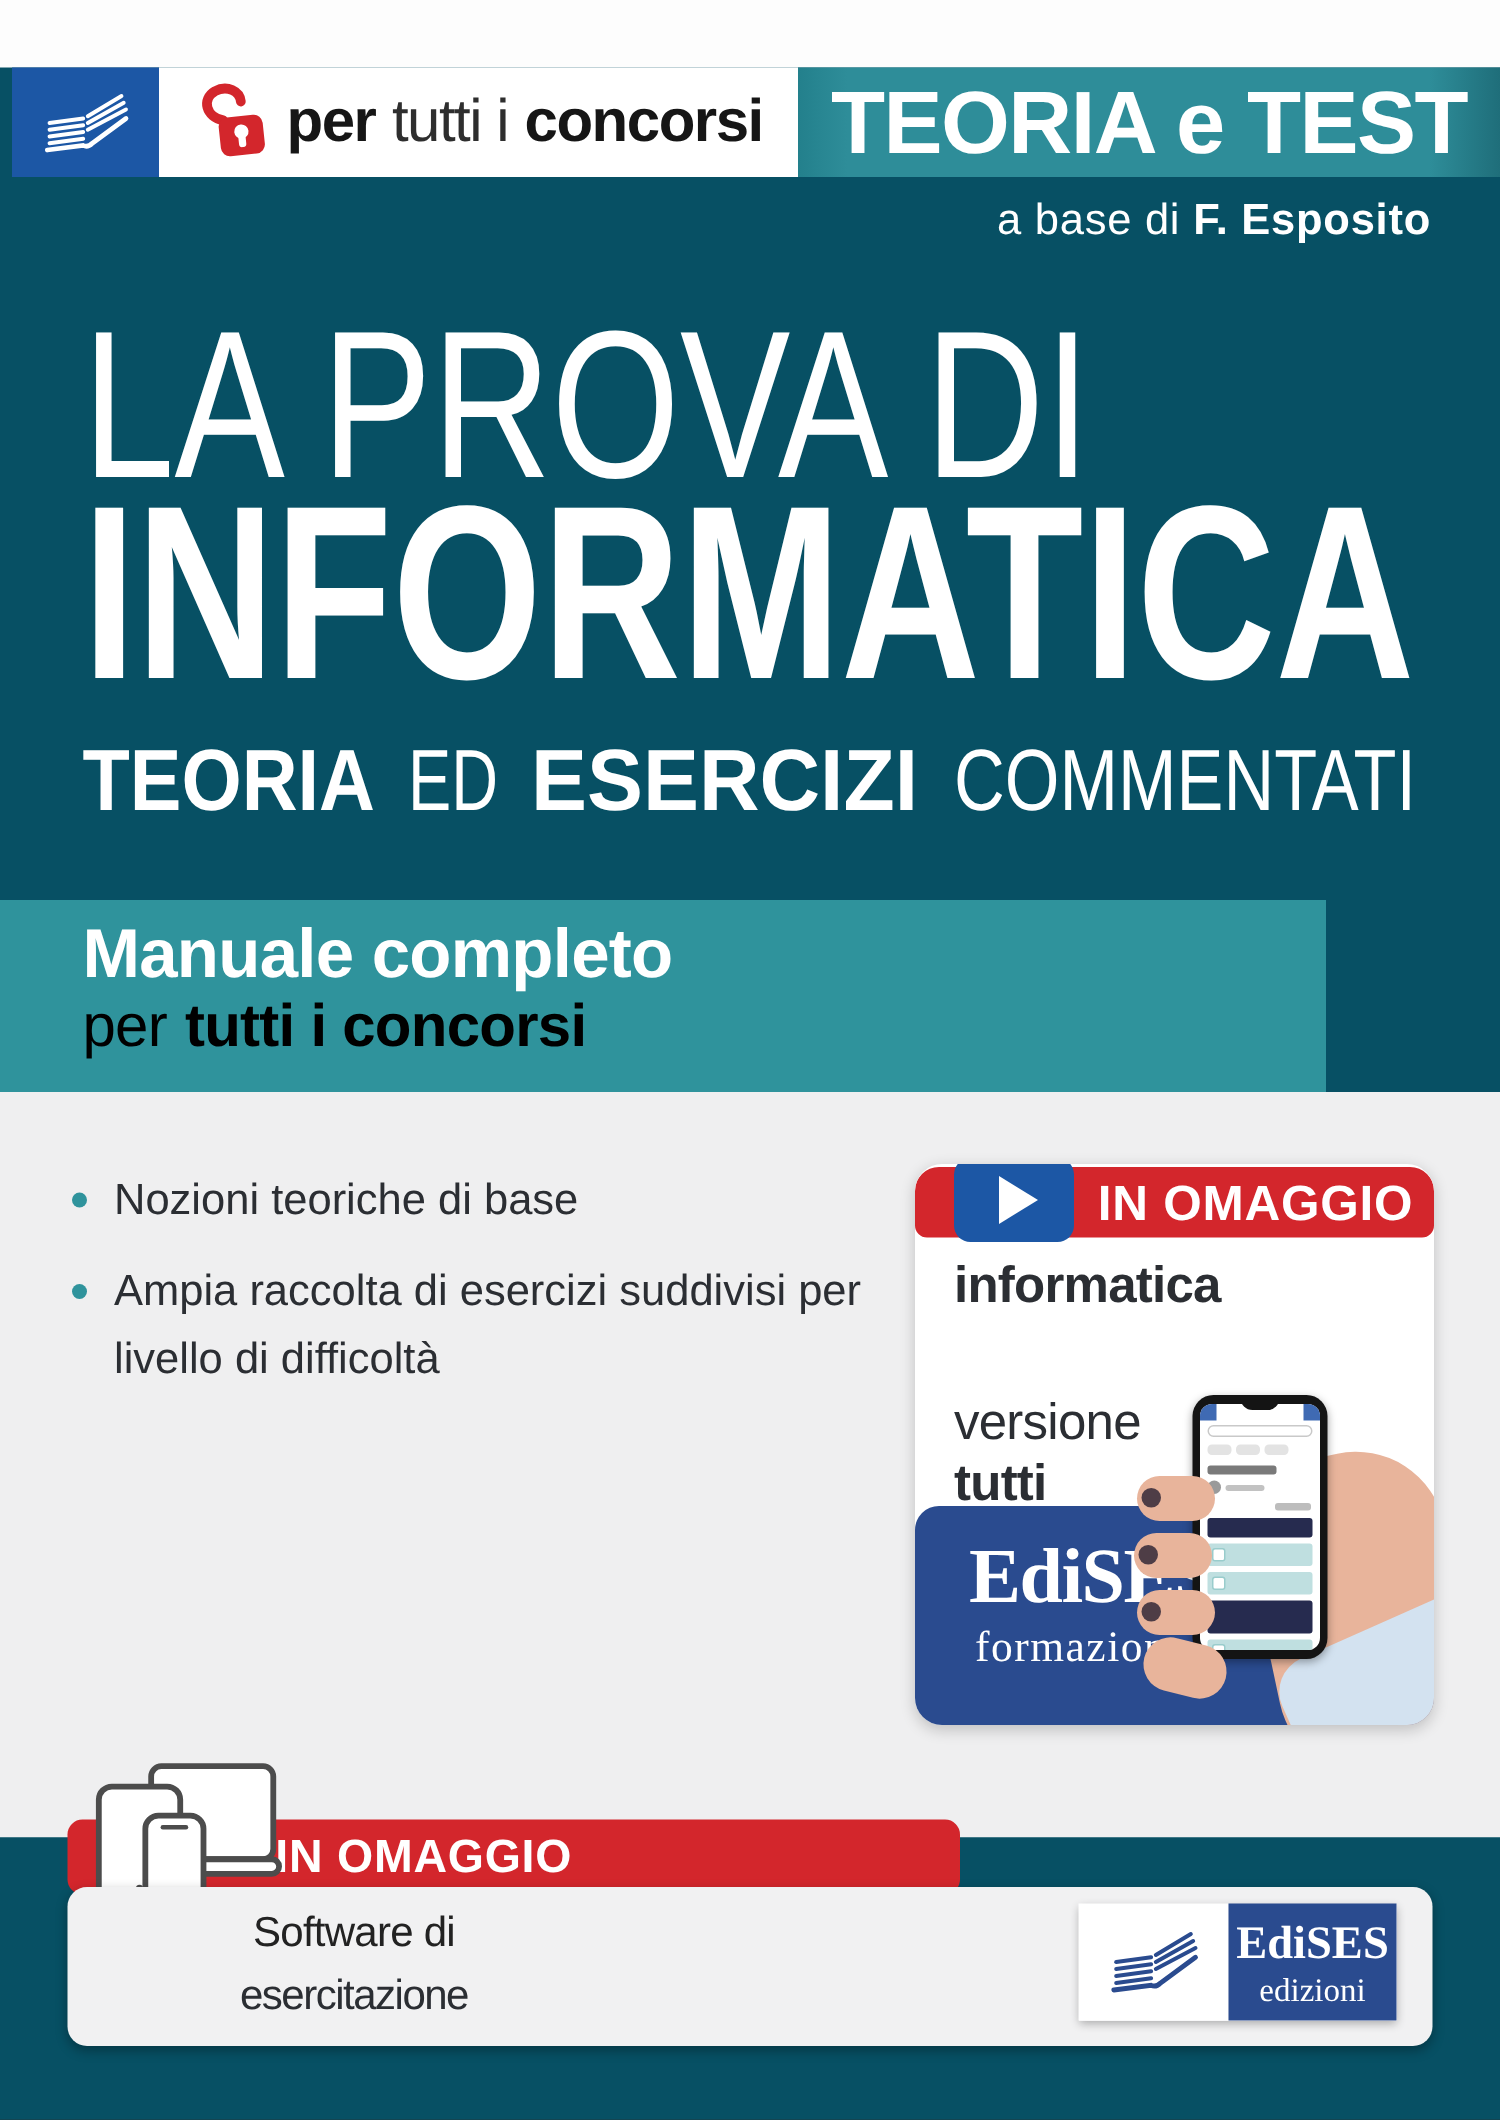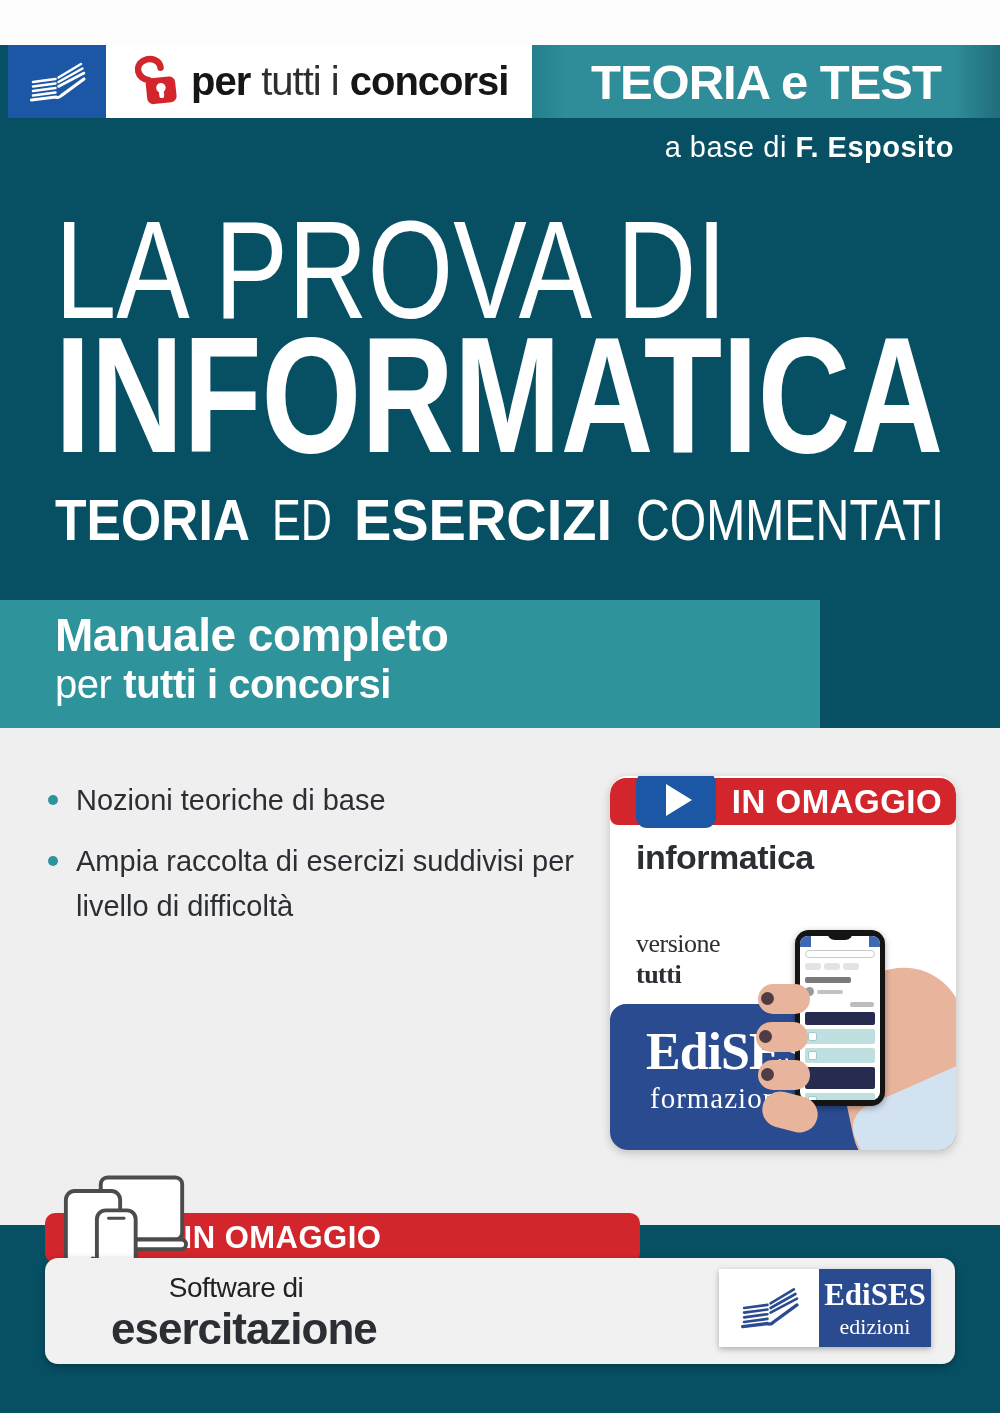--- a/index.html
+++ b/index.html
@@ -19,37 +19,37 @@
   .logo-box{position:absolute;left:8px;top:0;width:98px;height:73px;background:var(--logo-blue);
             display:flex;align-items:center;justify-content:center;}
   .series-box{position:absolute;left:106px;top:0;width:426px;height:73px;background:#fff;
               display:flex;align-items:center;gap:11px;padding-left:22px;}
   .series-box .w{font-size:40px;color:#161616;letter-spacing:-1px;}
   .series-box .bold{font-weight:700;}
   .series-box .light{font-weight:400;color:#2e2e2e;}
   .banner-teal{position:absolute;left:532px;top:0;width:468px;height:73px;
                background:linear-gradient(90deg,#23808c 0%,var(--banner-teal) 7%,var(--banner-teal) 90%,#1f6e7a 100%);
                display:flex;align-items:center;justify-content:center;}
-  .banner-teal span{font-size:49px;font-weight:700;color:#fff;letter-spacing:-1px;}
+  .banner-teal span{font-size:59px;font-weight:700;color:#fff;letter-spacing:-1px;}
 
   .curator{position:absolute;right:46px;top:131px;font-size:29px;color:#fff;letter-spacing:.5px;}
   .curator b{font-weight:700;}
 
   
   .title-svg{position:absolute;left:0;top:0;pointer-events:none;}
   .title-svg text{fill:#fff;font-family:"Liberation Sans",sans-serif;}
   .t1{font-size:140px;font-weight:400;}
   .t2{font-size:165px;font-weight:700;}
   .sb{font-size:58px;font-weight:700;}
   .sr{font-size:58px;font-weight:400;}
 
   
-  .teal-band{position:absolute;left:0;top:600px;width:820px;height:128px;background:var(--band-teal);}
+  .teal-band{position:absolute;left:0;top:600px;width:884px;height:128px;background:var(--band-teal);}
   .band-line1{position:absolute;left:55px;top:8px;font-size:46px;font-weight:700;color:#fff;letter-spacing:-.5px;}
-  .band-line2{position:absolute;left:55px;top:62px;font-size:40px;color:#ffffff;letter-spacing:-.5px;}
+  .band-line2{position:absolute;left:55px;top:62px;font-size:40px;color:#000000;letter-spacing:-.5px;}
   .band-line2 .light{font-weight:400;margin-right:12px;}
   .band-line2 .bold{font-weight:700;}
   .edition-badge{position:absolute;left:788px;top:-14px;width:162px;height:47px;background:var(--red);
                  border-radius:10px;display:flex;align-items:center;justify-content:center;
                  font-size:30px;font-weight:700;color:#fff;box-shadow:0 2px 4px rgba(0,0,0,.25);}
 
   
   .gray-body{position:absolute;left:0;top:728px;width:1000px;height:497px;background:var(--page-gray);}
 
   .features{position:absolute;left:48px;top:778px;width:548px;list-style:none;}
@@ -63,22 +63,22 @@
   .promo-head{position:absolute;left:0;top:2px;width:100%;height:47px;background:var(--red);
               border-radius:16px 16px 8px 8px;display:flex;align-items:center;justify-content:center;
               padding-left:108px;z-index:6;}
   .promo-head span{font-size:33px;font-weight:700;color:#fff;letter-spacing:.5px;}
   .play-btn{position:absolute;left:26px;top:-4px;width:80px;height:56px;background:var(--logo-blue);
             border-radius:11px;display:flex;align-items:center;justify-content:center;z-index:7;}
   .play-btn .tri{width:0;height:0;border-left:26px solid #fff;border-top:16px solid transparent;
                  border-bottom:16px solid transparent;margin-left:6px;}
   .promo-title{position:absolute;left:26px;top:62px;font-size:34px;font-weight:700;color:var(--text-dark);
                line-height:1.17;letter-spacing:-.5px;z-index:6;}
-  .promo-sub{position:absolute;left:26px;top:152px;font-size:26px;color:var(--text-dark);
-             line-height:1.2;letter-spacing:-.5px;z-index:6;font-family:Liberation Serif, serif;}
+  .promo-sub{position:absolute;left:26px;top:152px;font-size:34px;color:var(--text-dark);
+             line-height:1.2;letter-spacing:-.5px;z-index:6;}
   .promo-sub .l2{font-weight:700;}
   .promo-footer{position:absolute;left:0;bottom:0;width:100%;height:146px;background:var(--publisher-blue);
                 border-radius:16px 16px 0 0;z-index:1;}
   .brand{position:absolute;left:36px;top:22px;color:#fff;font-family:"Liberation Serif",serif;}
   .brand .nm{font-size:52px;font-weight:700;letter-spacing:-1px;line-height:1.0;}
   .brand .sb2{font-size:29px;font-weight:400;letter-spacing:1px;margin-top:4px;margin-left:4px;}
 
   
   .palm{position:absolute;left:232px;top:192px;width:132px;height:215px;background:var(--skin);
         border-radius:60px;transform:rotate(-12deg);z-index:2;}
@@ -111,21 +111,21 @@
   .bottom-teal{position:absolute;left:0;top:1225px;width:1000px;height:188px;background:var(--dark-teal);}
   .bottom-badge{position:absolute;left:45px;top:1213px;width:595px;height:50px;background:var(--red);
                 border-radius:10px;display:flex;align-items:center;justify-content:center;
                 padding-right:120px;z-index:2;}
   .bottom-badge span{font-size:31px;font-weight:700;color:#fff;letter-spacing:.5px;}
   .devices{position:absolute;left:62px;top:1173px;z-index:3;}
   .software-panel{position:absolute;left:45px;top:1258px;width:910px;height:106px;background:#f1f1f2;
                   border-radius:13px;box-shadow:0 3px 8px rgba(0,0,0,.3);z-index:3;}
   .software-text{position:absolute;left:66px;top:14px;width:250px;text-align:center;color:#222;}
   .software-text .l1{font-size:28px;font-weight:500;letter-spacing:-.5px;}
-  .software-text .l2{font-size:44px;font-weight:700;letter-spacing:-1px;color:var(--text-dark);margin-top:0;}
+  .software-text .l2{font-size:28px;font-weight:400;letter-spacing:-1px;color:var(--text-dark);margin-top:10px;}
   .publisher-logo{position:absolute;right:24px;top:11px;width:212px;height:78px;display:flex;
                   box-shadow:0 2px 6px rgba(0,0,0,.3);}
   .publisher-logo .half-w{width:100px;height:100%;background:#fff;display:flex;align-items:center;justify-content:center;}
   .publisher-logo .half-b{width:112px;height:100%;background:var(--publisher-blue);color:#fff;
                           font-family:"Liberation Serif",serif;display:flex;flex-direction:column;
                           align-items:center;justify-content:center;}
   .publisher-logo .nm{font-size:31px;font-weight:700;}
   .publisher-logo .sb3{font-size:22px;margin-top:1px;}
 </style>
 </head>

